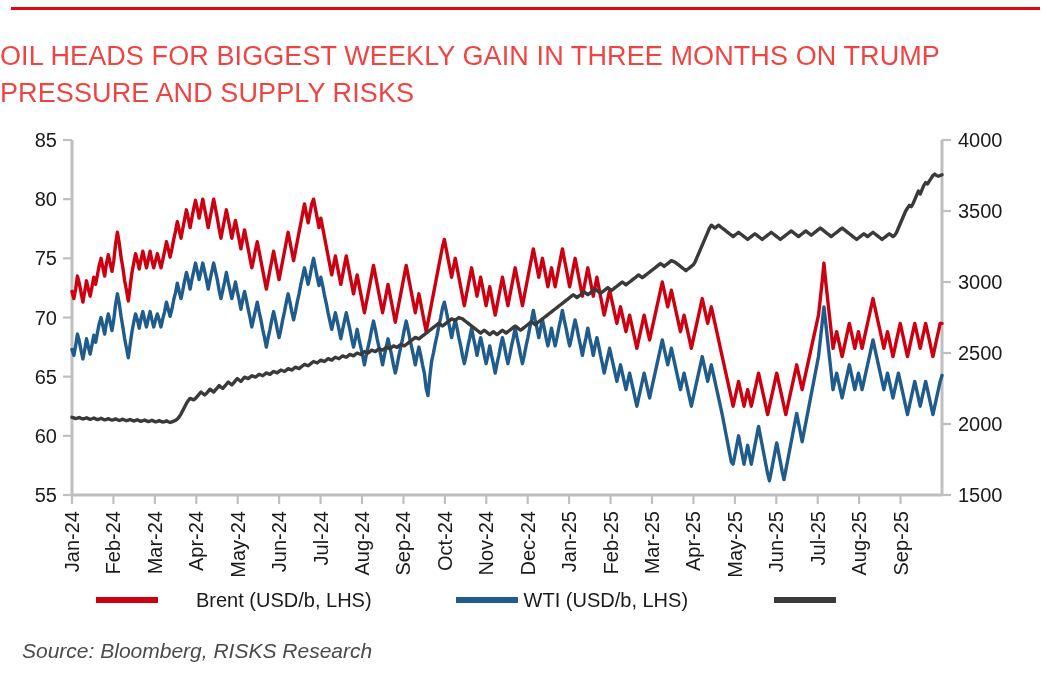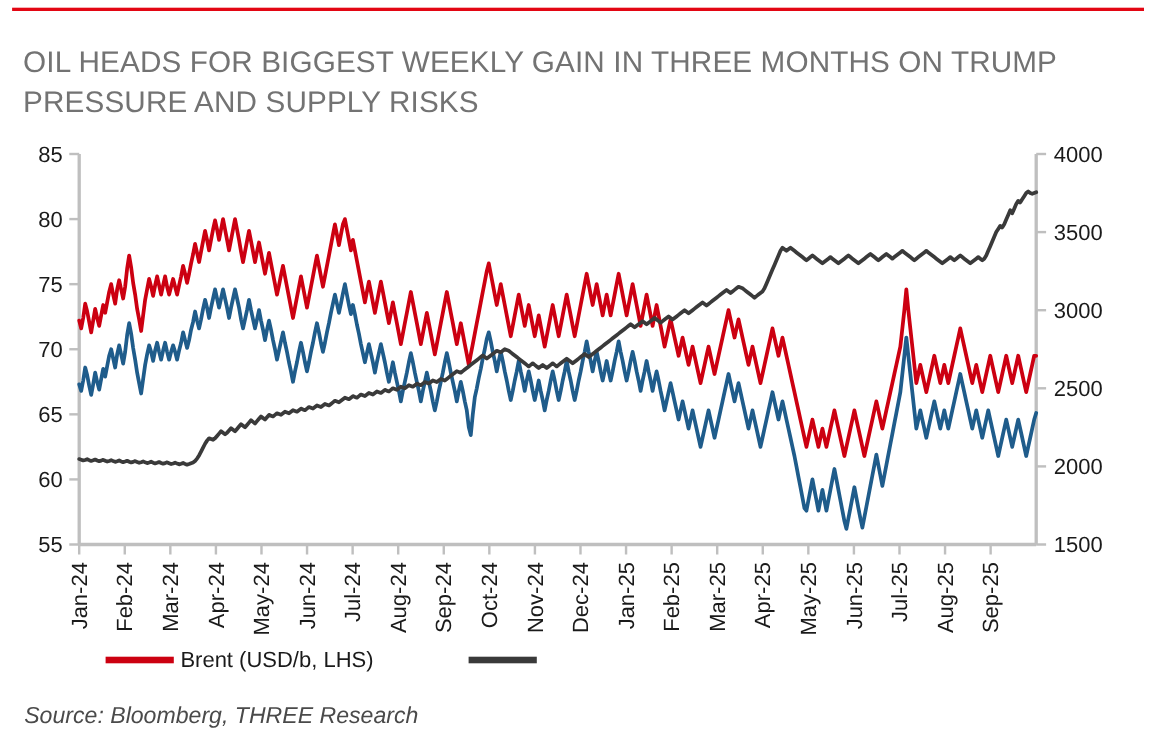--- a/index.html
+++ b/index.html
@@ -17,24 +17,24 @@
   #top-rule {
     position: absolute;
     left: 11px;
     top: 7px;
     width: 1029px;
     height: 3px;
     background: #E30613;
   }
   #chart-title {
     position: absolute;
-    left: 21px;
+    left: 0;
     top: 38px;
     width: 1000px;
-    color: #737373;
+    color: #ef4444;
     font-size: 27px;
     line-height: 37px;
     font-weight: 400;
     letter-spacing: 0.1px;
     white-space: pre-line;
   }
   #plot-wrap {
     position: absolute;
     left: 0;
     top: 0;
@@ -70,21 +70,21 @@
     font-size: 20px;
     color: #1a1a1a;
     white-space: nowrap;
   }
   .legend-swatch {
     width: 62px;
     height: 6px;
     margin-right: 6px;
     display: inline-block;
   }
-  #legend-brent { margin-left: 96px; }
+  #legend-brent { margin-left: 96px; gap: 32px; }
   #legend-wti { margin-left: 84px; }
   #legend-gold { margin-left: 86px; }
   #source-note {
     position: absolute;
     left: 22px;
     top: 639px;
     font-size: 21px;
     font-style: italic;
     color: #4a4a4a;
   }
@@ -181,18 +181,22 @@
         <path d="M72.00 417.33L73.82 417.89L75.63 418.60L77.45 418.18L79.27 417.47L81.08 418.32L82.90 419.03L84.71 418.46L86.53 417.75L88.35 418.60L90.16 419.31L91.98 418.75L93.80 418.04L95.61 418.89L97.43 419.60L99.24 419.03L101.06 418.32L102.88 419.17L104.69 419.88L106.51 419.31L108.33 418.60L110.14 419.46L111.96 420.17L113.77 419.60L115.59 418.89L117.41 419.74L119.22 420.45L121.04 419.88L122.86 419.17L124.67 420.02L126.49 420.73L128.30 420.17L130.12 419.46L131.94 420.31L133.75 421.02L135.57 420.45L137.39 419.74L139.20 420.59L141.02 421.30L142.84 420.73L144.65 420.02L146.47 420.88L148.28 421.59L150.10 421.02L151.92 420.31L153.73 421.16L155.55 421.87L157.37 421.30L159.18 420.59L161.00 421.44L162.81 422.15L164.63 421.59L166.45 420.88L168.26 421.73L170.08 422.44L171.90 421.87L173.71 421.16L175.53 420.45L177.34 419.03L179.16 416.90L180.98 414.06L182.79 410.51L184.61 406.96L186.43 403.41L188.24 400.57L190.06 398.44L191.87 399.15L193.69 399.86L195.51 398.44L197.32 396.31L199.14 394.18L200.96 392.05L202.77 393.47L204.59 394.89L206.41 393.47L208.22 391.34L210.04 389.21L211.85 390.63L213.67 392.05L215.49 389.92L217.30 387.79L219.12 385.66L220.94 387.08L222.75 388.50L224.57 386.37L226.38 384.24L228.20 382.11L230.02 383.53L231.83 384.95L233.65 382.82L235.47 380.69L237.28 378.56L239.10 379.98L240.91 381.40L242.73 379.27L244.55 377.14L246.36 377.85L248.18 378.56L250.00 377.14L251.81 375.72L253.63 376.43L255.44 377.14L257.26 375.72L259.08 374.30L260.89 375.01L262.71 375.72L264.53 374.30L266.34 372.88L268.16 373.59L269.97 374.30L271.79 372.88L273.61 371.46L275.42 372.17L277.24 372.88L279.06 371.46L280.87 370.04L282.69 370.75L284.51 371.46L286.32 370.04L288.14 368.62L289.95 369.33L291.77 370.04L293.59 368.62L295.40 367.20L297.22 367.91L299.04 368.62L300.85 367.20L302.67 365.78L304.48 364.36L306.30 365.07L308.12 365.78L309.93 364.36L311.75 362.94L313.57 361.52L315.38 362.23L317.20 362.94L319.01 361.52L320.83 360.10L322.65 360.81L324.46 361.52L326.28 360.10L328.10 358.68L329.91 359.39L331.73 360.10L333.54 358.68L335.36 357.26L337.18 357.97L338.99 358.68L340.81 357.26L342.63 355.84L344.44 356.55L346.26 357.26L348.08 355.84L349.89 354.42L351.71 355.13L353.52 355.84L355.34 354.42L357.16 353.00L358.97 353.71L360.79 354.42L362.61 353.00L364.42 351.58L366.24 352.29L368.05 353.00L369.87 351.58L371.69 350.16L373.50 350.87L375.32 351.58L377.14 350.16L378.95 348.74L380.77 349.45L382.58 350.16L384.40 348.74L386.22 347.32L388.03 348.03L389.85 348.74L391.67 347.32L393.48 345.90L395.30 346.61L397.11 347.32L398.93 345.90L400.75 344.48L402.56 345.19L404.38 345.90L406.20 344.48L408.01 343.06L409.83 341.64L411.65 340.22L413.46 338.80L415.28 337.38L417.09 338.09L418.91 338.80L420.73 337.38L422.54 335.96L424.36 334.54L426.18 333.12L427.99 331.70L429.81 330.28L431.62 328.86L433.44 327.44L435.26 326.02L437.07 324.60L438.89 323.18L440.71 324.60L442.52 326.02L444.34 324.60L446.15 323.18L447.97 321.76L449.79 320.34L451.60 318.92L453.42 319.63L455.24 320.34L457.05 318.92L458.87 317.50L460.68 318.21L462.50 318.92L464.32 320.34L466.13 321.76L467.95 323.18L469.77 324.60L471.58 326.02L473.40 327.44L475.22 328.86L477.03 330.28L478.85 331.70L480.66 333.12L482.48 331.70L484.30 330.28L486.11 331.70L487.93 333.12L489.75 334.54L491.56 333.12L493.38 331.70L495.19 333.12L497.01 334.54L498.83 333.12L500.64 331.70L502.46 330.28L504.28 331.70L506.09 333.12L507.91 331.70L509.72 330.28L511.54 328.86L513.36 327.44L515.17 326.02L516.99 327.44L518.81 328.86L520.62 330.28L522.44 328.86L524.25 327.44L526.07 326.02L527.89 324.60L529.70 323.18L531.52 321.76L533.34 323.18L535.15 324.60L536.97 323.18L538.78 321.76L540.60 320.34L542.42 318.92L544.23 317.50L546.05 316.08L547.87 314.66L549.68 313.24L551.50 311.82L553.32 310.40L555.13 308.98L556.95 307.56L558.76 306.14L560.58 304.72L562.40 303.30L564.21 301.88L566.03 300.46L567.85 299.04L569.66 297.62L571.48 296.20L573.29 294.78L575.11 296.20L576.93 297.62L578.74 296.20L580.56 294.78L582.38 293.36L584.19 291.94L586.01 293.36L587.82 294.78L589.64 293.36L591.46 291.94L593.27 290.52L595.09 289.10L596.91 290.52L598.72 291.94L600.54 293.36L602.35 291.94L604.17 290.52L605.99 289.10L607.80 287.68L609.62 289.10L611.44 290.52L613.25 289.10L615.07 287.68L616.89 286.26L618.70 284.84L620.52 283.42L622.33 282.00L624.15 283.42L625.97 284.84L627.78 283.42L629.60 282.00L631.42 280.58L633.23 279.16L635.05 277.74L636.86 276.32L638.68 274.90L640.50 276.32L642.31 277.74L644.13 276.32L645.95 274.90L647.76 273.48L649.58 272.06L651.39 270.64L653.21 269.22L655.03 267.80L656.84 266.38L658.66 264.96L660.48 263.54L662.29 264.96L664.11 266.38L665.92 264.96L667.74 263.54L669.56 262.12L671.37 260.70L673.19 261.41L675.01 262.12L676.82 263.54L678.64 264.96L680.46 266.38L682.27 267.80L684.09 269.22L685.90 270.64L687.72 269.22L689.54 267.80L691.35 266.38L693.17 264.96L694.99 262.12L696.80 257.86L698.62 253.60L700.43 249.34L702.25 245.08L704.07 240.82L705.88 236.56L707.70 232.30L709.52 228.04L711.33 225.20L713.15 226.62L714.96 228.04L716.78 226.62L718.60 225.20L720.41 226.62L722.23 228.04L724.05 229.46L725.86 230.88L727.68 232.30L729.49 233.72L731.31 235.14L733.13 236.56L734.94 235.14L736.76 233.72L738.58 232.30L740.39 233.72L742.21 235.14L744.03 236.56L745.84 237.98L747.66 239.40L749.47 237.98L751.29 236.56L753.11 235.14L754.92 233.72L756.74 235.14L758.56 236.56L760.37 237.98L762.19 239.40L764.00 237.98L765.82 236.56L767.64 235.14L769.45 233.72L771.27 232.30L773.09 233.72L774.90 235.14L776.72 236.56L778.53 237.98L780.35 239.40L782.17 237.98L783.98 236.56L785.80 235.14L787.62 233.72L789.43 232.30L791.25 230.88L793.06 232.30L794.88 233.72L796.70 235.14L798.51 236.56L800.33 235.14L802.15 233.72L803.96 232.30L805.78 230.88L807.59 232.30L809.41 233.72L811.23 235.14L813.04 233.72L814.86 232.30L816.68 230.88L818.49 229.46L820.31 228.04L822.13 229.46L823.94 230.88L825.76 232.30L827.57 233.72L829.39 235.14L831.21 236.56L833.02 235.14L834.84 233.72L836.66 232.30L838.47 230.88L840.29 229.46L842.10 228.04L843.92 229.46L845.74 230.88L847.55 232.30L849.37 233.72L851.19 235.14L853.00 236.56L854.82 237.98L856.63 239.40L858.45 237.98L860.27 236.56L862.08 235.14L863.90 233.72L865.72 235.14L867.53 236.56L869.35 235.14L871.16 233.72L872.98 232.30L874.80 233.72L876.61 235.14L878.43 236.56L880.25 237.98L882.06 239.40L883.88 237.98L885.70 236.56L887.51 235.14L889.33 233.72L891.14 235.14L892.96 236.56L894.78 235.14L896.59 232.30L898.41 228.04L900.23 223.78L902.04 219.52L903.86 215.26L905.67 211.00L907.49 208.16L909.31 205.32L911.12 206.74L912.94 203.90L914.76 199.64L916.57 195.38L918.39 191.12L920.20 193.96L922.02 189.70L923.84 185.44L925.65 182.60L927.47 184.02L929.29 181.18L931.10 178.34L932.92 175.50L934.73 174.08L936.55 175.50L938.37 176.21L940.18 175.50L942.00 174.79" class="series-line" stroke="#3A3A3A"></path>
       </g>
   </svg>
 </div>
 
 <div id="legend">
   <div class="legend-item" id="legend-brent">
     <span class="legend-swatch" id="sw-brent" style="background: rgb(204, 0, 17);"></span>
     <span>Brent (USD/b, LHS)</span>
   </div>
+  <div class="legend-item" id="legend-wti">
+    <span class="legend-swatch" id="sw-wti" style="background: rgb(31, 92, 139);"></span>
+    <span>WTI (USD/b, LHS)</span>
+  </div>
   <div class="legend-item" id="legend-gold">
     <span class="legend-swatch" id="sw-gold" style="background: rgb(58, 58, 58);"></span>
   </div>
 </div>
 
-<div id="source-note">Source: Bloomberg, THREE Research</div>
+<div id="source-note">Source: Bloomberg, RISKS Research</div>
 
 </body></html>

